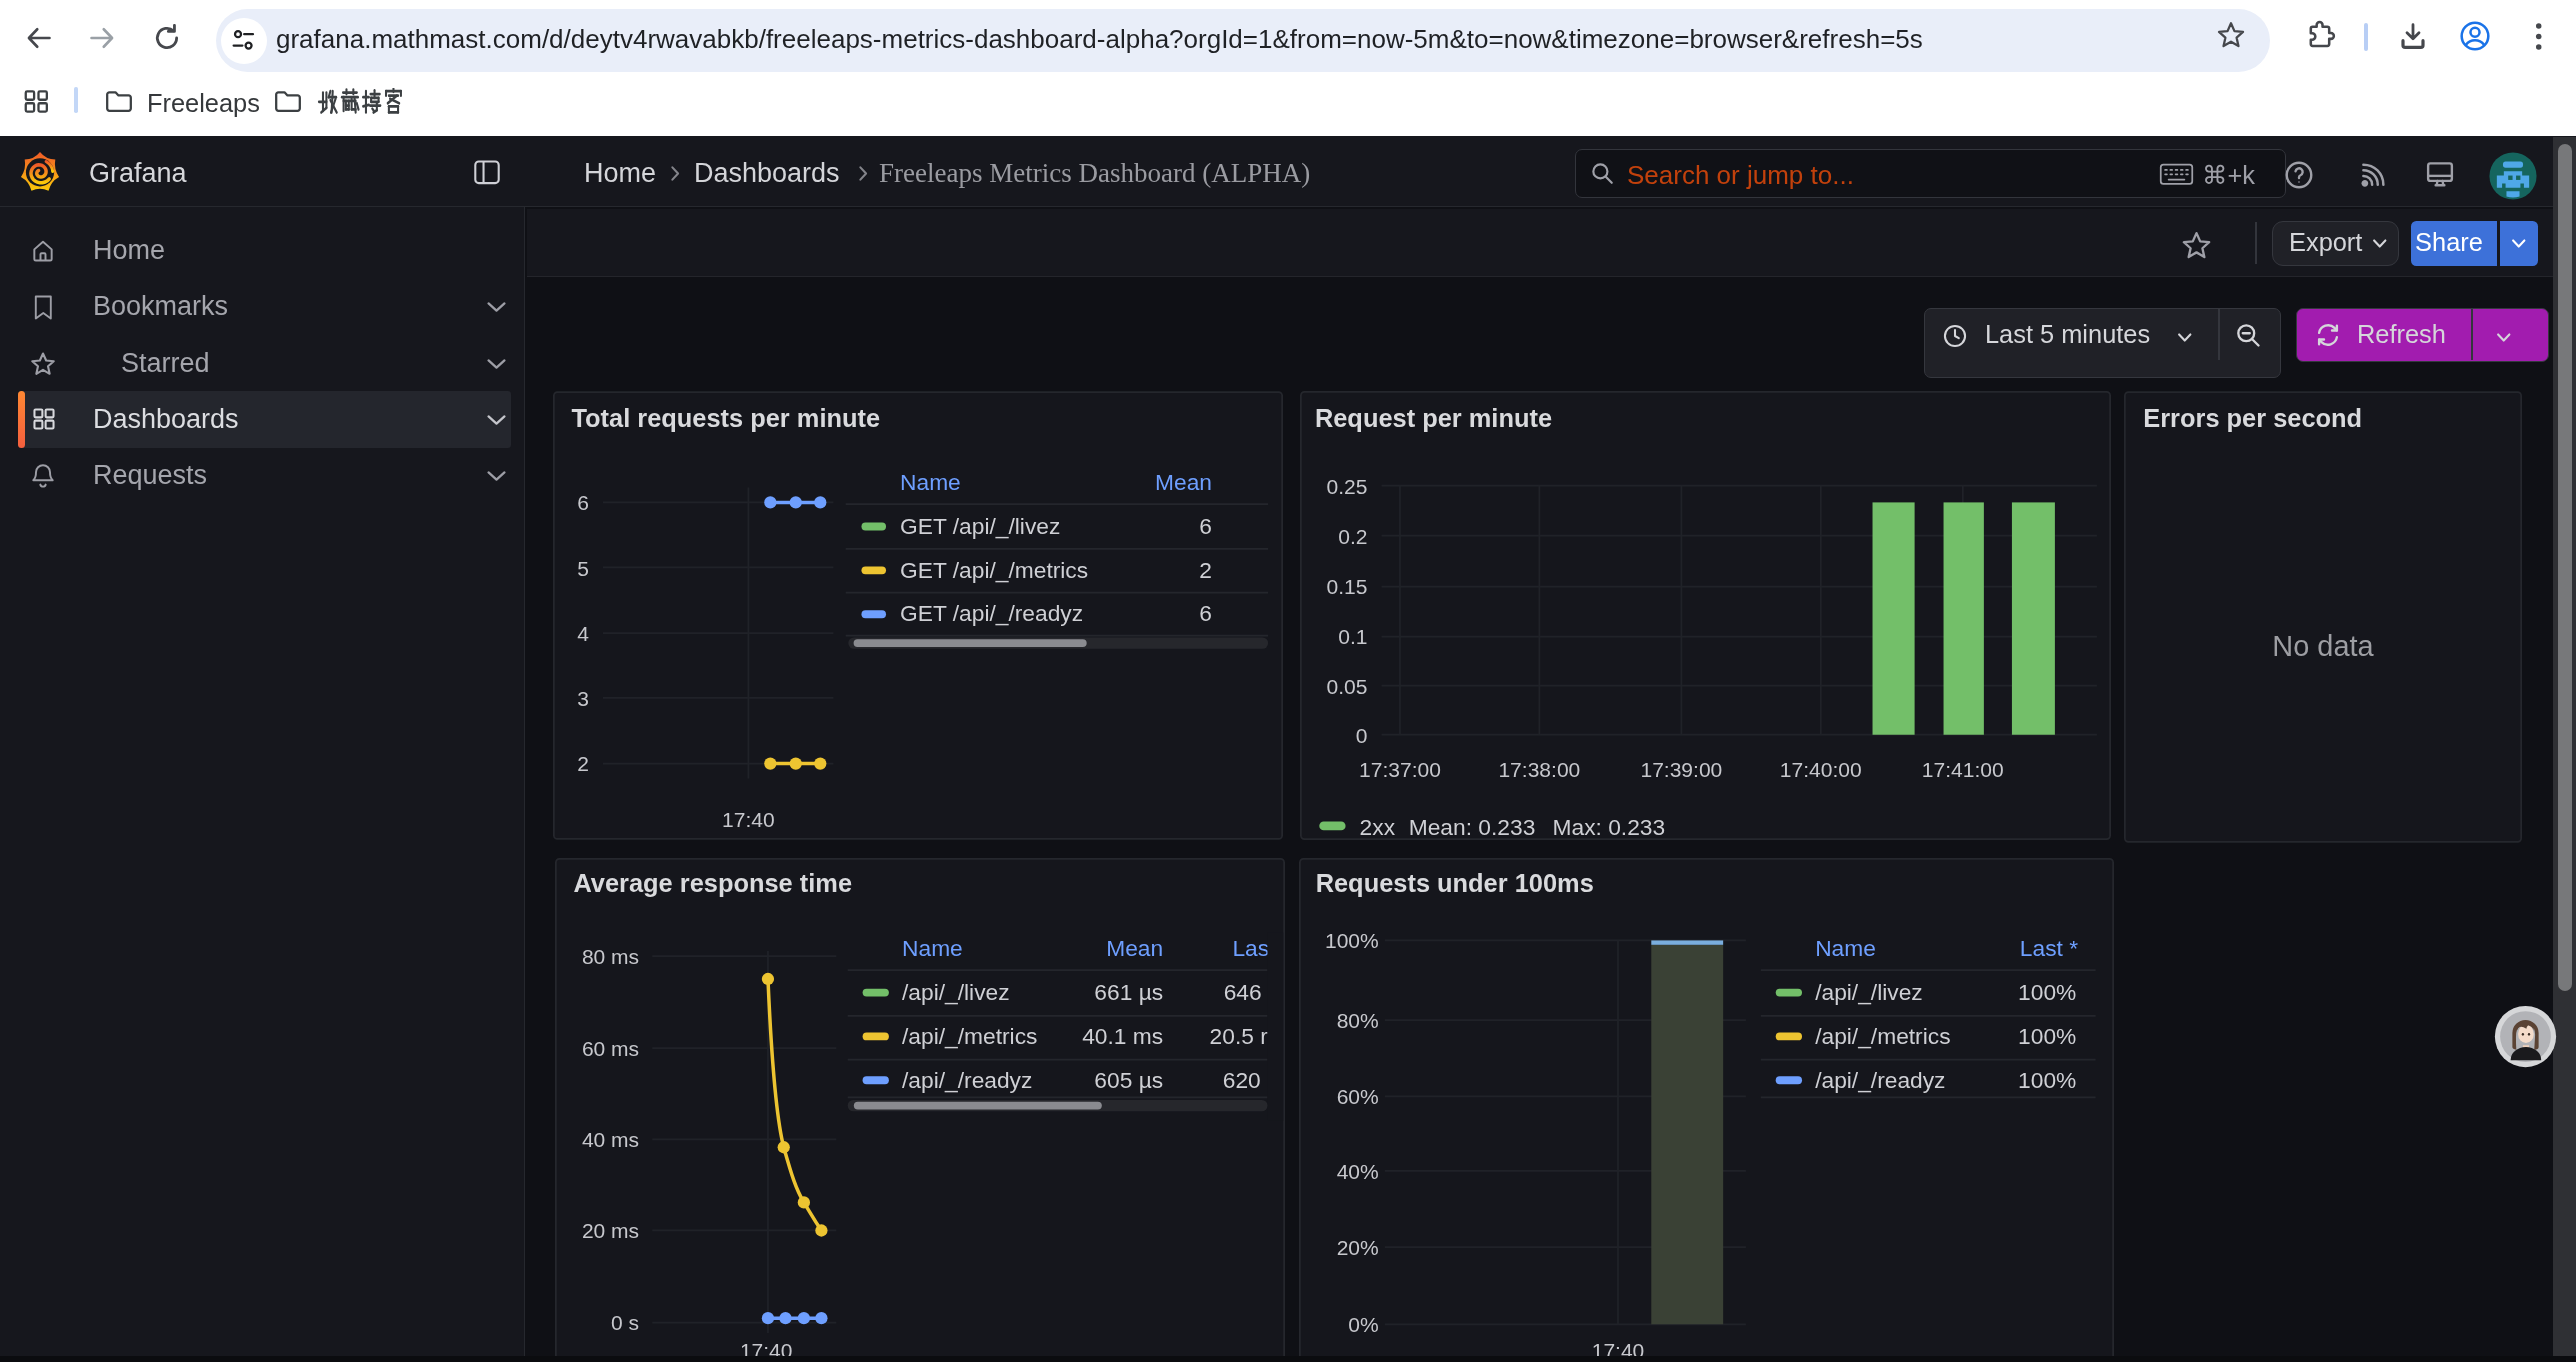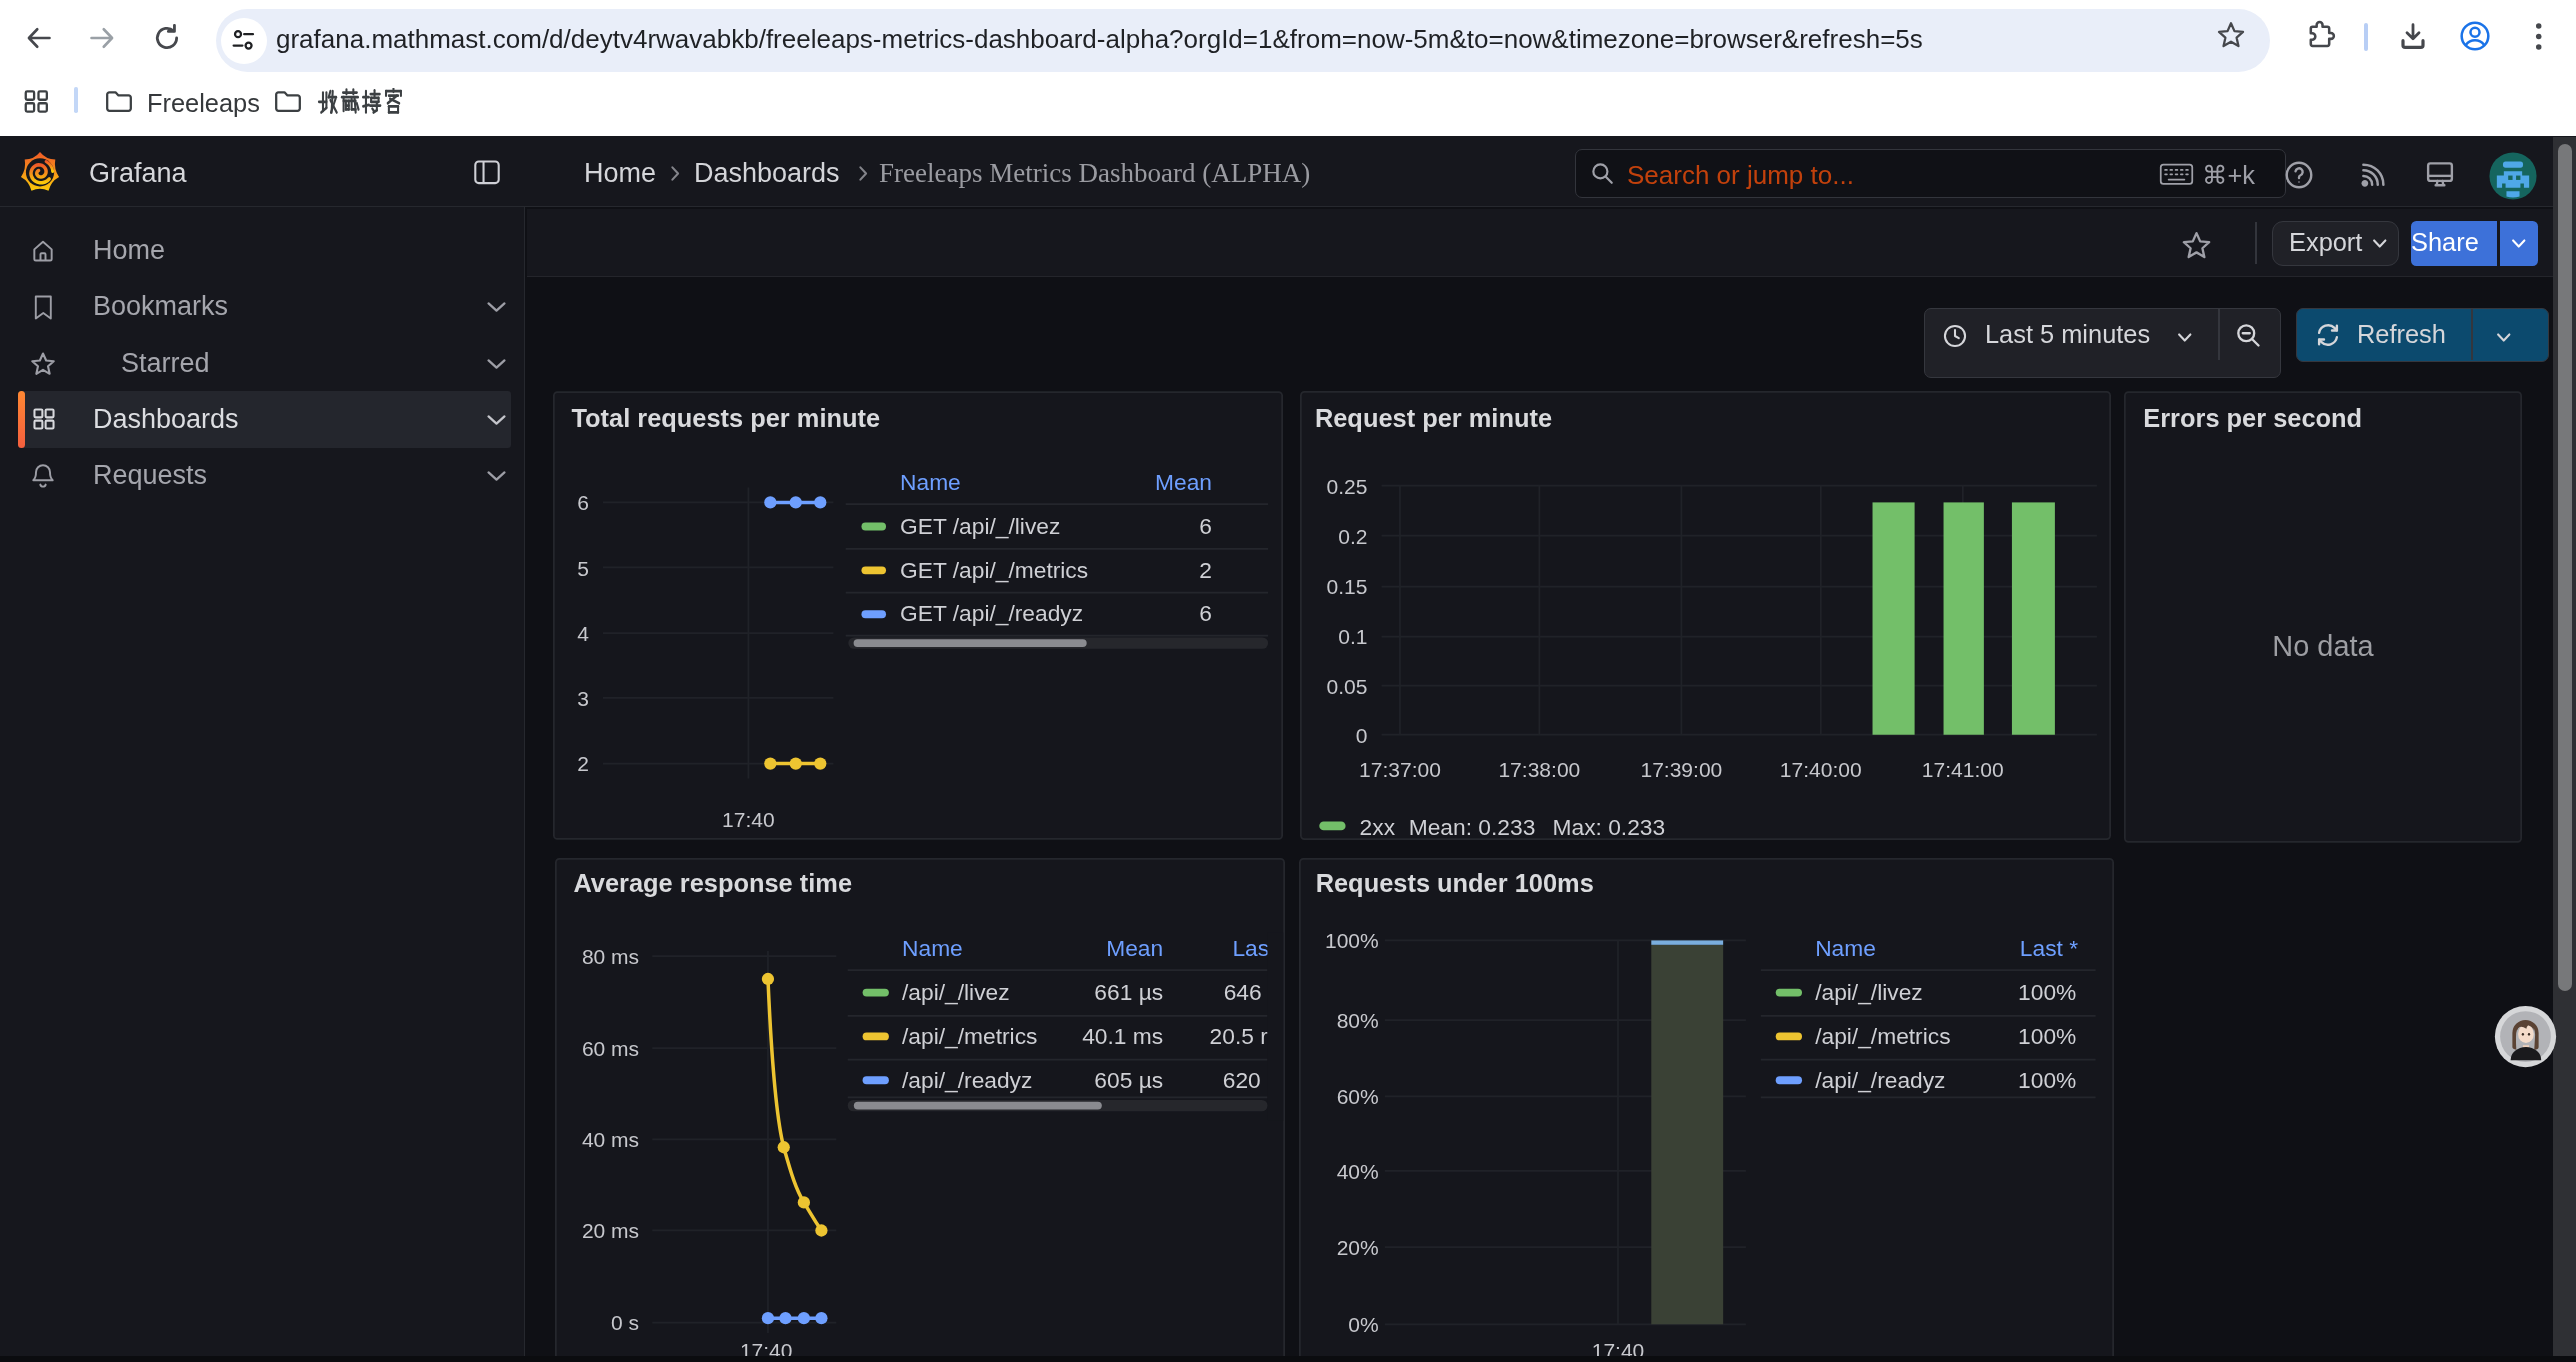--- a/index.html
+++ b/index.html
@@ -261,21 +261,21 @@
     <path d="M12 3 l2.7 6 6.5 .6 -4.9 4.4 1.4 6.4 -5.7 -3.4 -5.7 3.4 1.4 -6.4 -4.9 -4.4 6.5 -.6 z"></path>
   </svg>
   <div class="abs" style="left:2255px;top:222px;width:1.8px;height:42px;background:#33353c;"></div>
   <div class="abs" style="left:2272px;top:221px;width:127px;height:45px;background:#202127;border:1.8px solid #35373e;border-radius:11px;">
     <div class="abs" style="left:16px;top:6.1px;font-size:25.4px;font-weight:500;color:#d5d6da;">Export</div>
     <svg class="abs" style="left:98px;top:15px;" width="17.5" height="13" viewBox="0 0 20 15" fill="none" stroke="#d5d6da" stroke-width="2.4" stroke-linecap="round" stroke-linejoin="round">
         <path d="M3.5 4 L10 11 L16.5 4"></path>
       </svg>
   </div>
   <div class="abs" style="left:2411px;top:221px;width:86px;height:45px;background:#3d71d9;border-radius:5.3px 0 0 5.3px;">
-    <div class="abs" style="left:0;top:7px;width:76px;font-size:25.4px;font-weight:500;color:#ffffff;">Share</div>
+    <div class="abs" style="left:0;top:7px;width:76px;text-align:center;font-size:25.4px;font-weight:500;color:#ffffff;">Share</div>
   </div>
   <div class="abs" style="left:2499px;top:221px;width:39px;height:45px;background:#3d71d9;border-radius:0 5.3px 5.3px 0;border-left:1.8px solid #17181d;">
     <svg class="abs" style="left:9.6px;top:16px;" width="17.5" height="13" viewBox="0 0 20 15" fill="none" stroke="#ffffff" stroke-width="2.4" stroke-linecap="round" stroke-linejoin="round">
         <path d="M3.5 4 L10 11 L16.5 4"></path>
       </svg>
   </div>
 </div>
 <div id="controls">
 
   <div class="abs" style="left:1924px;top:308px;width:357px;height:70px;background:#202127;border:1.8px solid #35373e;border-radius:7px;">
@@ -288,21 +288,21 @@
         <path d="M3.5 4 L10 11 L16.5 4"></path>
       </svg>
     <div class="abs" style="left:293px;top:0;width:1.8px;height:51px;background:#34363d;"></div>
     <svg class="abs" style="left:309px;top:12.3px;" width="28" height="28" viewBox="0 0 24 24" fill="none" stroke="#d5d6da" stroke-width="2">
       <circle cx="10.5" cy="10.5" r="6.8"></circle>
       <path d="M15.6 15.6 L21 21" stroke-linecap="round"></path>
       <path d="M7.5 10.5 h6" stroke-linecap="round"></path>
     </svg>
   </div>
 
-  <div class="abs" style="left:2296px;top:308px;width:253px;height:54px;background:#0c4a6e;border:1.8px solid #35373e;border-radius:7px;">
+  <div class="abs" style="left:2296px;top:308px;width:253px;height:54px;background:#a21caf;border:1.8px solid #35373e;border-radius:7px;">
     <svg class="abs" style="left:17.5px;top:13px;" width="26" height="26" viewBox="0 0 24 24" fill="none" stroke="#d5d6da" stroke-width="2.2" stroke-linecap="round" stroke-linejoin="round">
       <path d="M3.8 10 a8.4 8.4 0 0 1 14.2 -4.5 l2.2 2.2"></path>
       <path d="M20.2 3.4 v4.5 h-4.5"></path>
       <path d="M20.2 14 a8.4 8.4 0 0 1 -14.2 4.5 l-2.2 -2.2"></path>
       <path d="M3.8 20.6 v-4.5 h4.5"></path>
     </svg>
     <div class="abs" style="left:60px;top:11.4px;font-size:25.4px;font-weight:500;color:#d5d6da;">Refresh</div>
     <div class="abs" style="left:174px;top:0;width:1.8px;height:51px;background:#34363d;"></div>
     <svg class="abs" style="left:198px;top:22px;" width="17.5" height="13" viewBox="0 0 20 15" fill="none" stroke="#d5d6da" stroke-width="2.4" stroke-linecap="round" stroke-linejoin="round">
         <path d="M3.5 4 L10 11 L16.5 4"></path>

